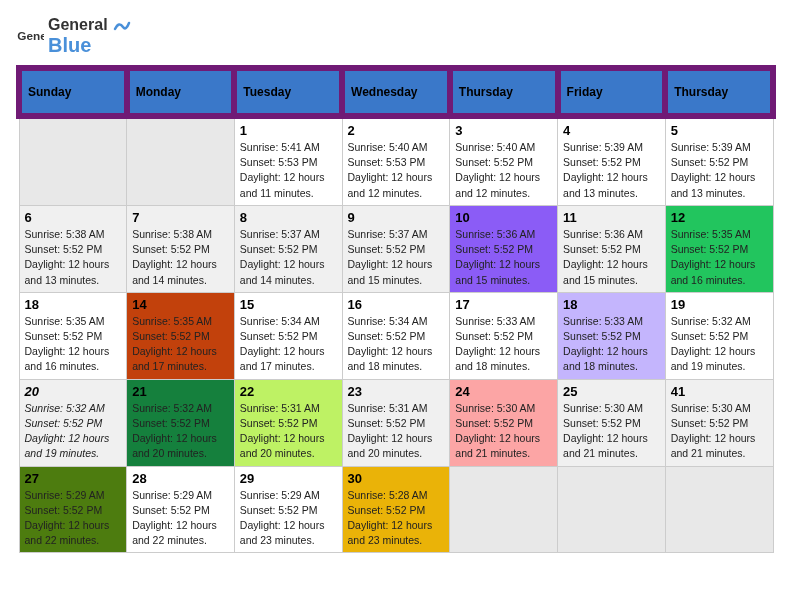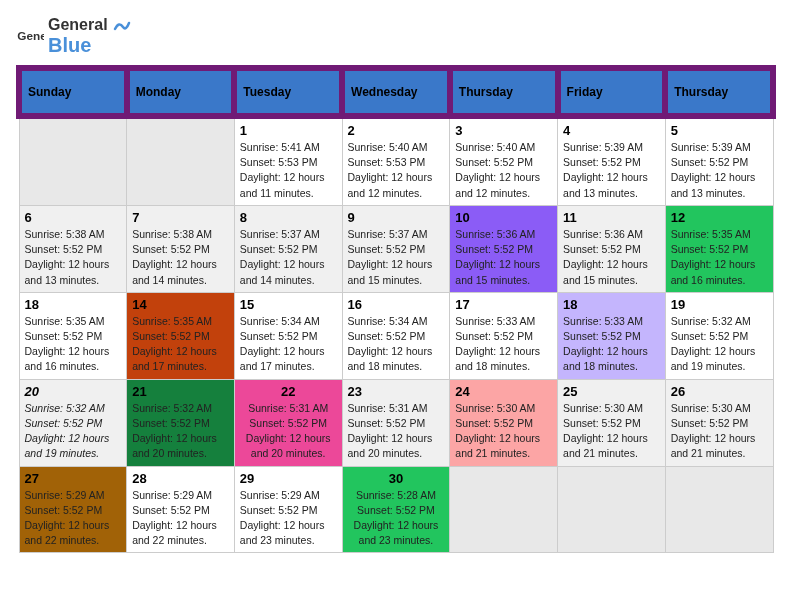--- a/index.html
+++ b/index.html
@@ -194,55 +194,55 @@
       </tr>
       <tr>
         <td style="background: rgb(240, 240, 240); font-style: italic;">
           <span class="day-number">20</span>
           <div class="day-info">Sunrise: 5:32 AM<br>Sunset: 5:52 PM<br>Daylight: 12 hours and 19 minutes.</div>
         </td>
         <td style="background: #15803d;">
           <span class="day-number">21</span>
           <div class="day-info">Sunrise: 5:32 AM<br>Sunset: 5:52 PM<br>Daylight: 12 hours and 20 minutes.</div>
         </td>
-        <td style="background: #ec4899; text-align: center;">
+        <td style="background: #bef264;">
           <span class="day-number">22</span>
           <div class="day-info">Sunrise: 5:31 AM<br>Sunset: 5:52 PM<br>Daylight: 12 hours and 20 minutes.</div>
         </td>
         <td style="background: rgb(240, 240, 240);">
           <span class="day-number">23</span>
           <div class="day-info">Sunrise: 5:31 AM<br>Sunset: 5:52 PM<br>Daylight: 12 hours and 20 minutes.</div>
         </td>
         <td style="background: #fca5a5;">
           <span class="day-number">24</span>
           <div class="day-info">Sunrise: 5:30 AM<br>Sunset: 5:52 PM<br>Daylight: 12 hours and 21 minutes.</div>
         </td>
         <td style="background: rgb(240, 240, 240);">
           <span class="day-number">25</span>
           <div class="day-info">Sunrise: 5:30 AM<br>Sunset: 5:52 PM<br>Daylight: 12 hours and 21 minutes.</div>
         </td>
         <td style="background: rgb(240, 240, 240);">
-          <span class="day-number">26</span>
+          <span class="day-number">41</span>
           <div class="day-info">Sunrise: 5:30 AM<br>Sunset: 5:52 PM<br>Daylight: 12 hours and 21 minutes.</div>
         </td>
       </tr>
       <tr>
-        <td style="background: #a16207;">
+        <td style="background: #4d7c0f;">
           <span class="day-number">27</span>
           <div class="day-info">Sunrise: 5:29 AM<br>Sunset: 5:52 PM<br>Daylight: 12 hours and 22 minutes.</div>
         </td>
         <td style="background: rgb(255, 255, 255);">
           <span class="day-number">28</span>
           <div class="day-info">Sunrise: 5:29 AM<br>Sunset: 5:52 PM<br>Daylight: 12 hours and 22 minutes.</div>
         </td>
         <td style="background: rgb(255, 255, 255);">
           <span class="day-number">29</span>
           <div class="day-info">Sunrise: 5:29 AM<br>Sunset: 5:52 PM<br>Daylight: 12 hours and 23 minutes.</div>
         </td>
-        <td style="background: #22c55e; text-align: center;">
+        <td style="background: #eab308;">
           <span class="day-number">30</span>
           <div class="day-info">Sunrise: 5:28 AM<br>Sunset: 5:52 PM<br>Daylight: 12 hours and 23 minutes.</div>
         </td>
         <td class="empty-cell"></td>
         <td class="empty-cell"></td>
         <td class="empty-cell"></td>
       </tr>
     </tbody>
 </table>
 

